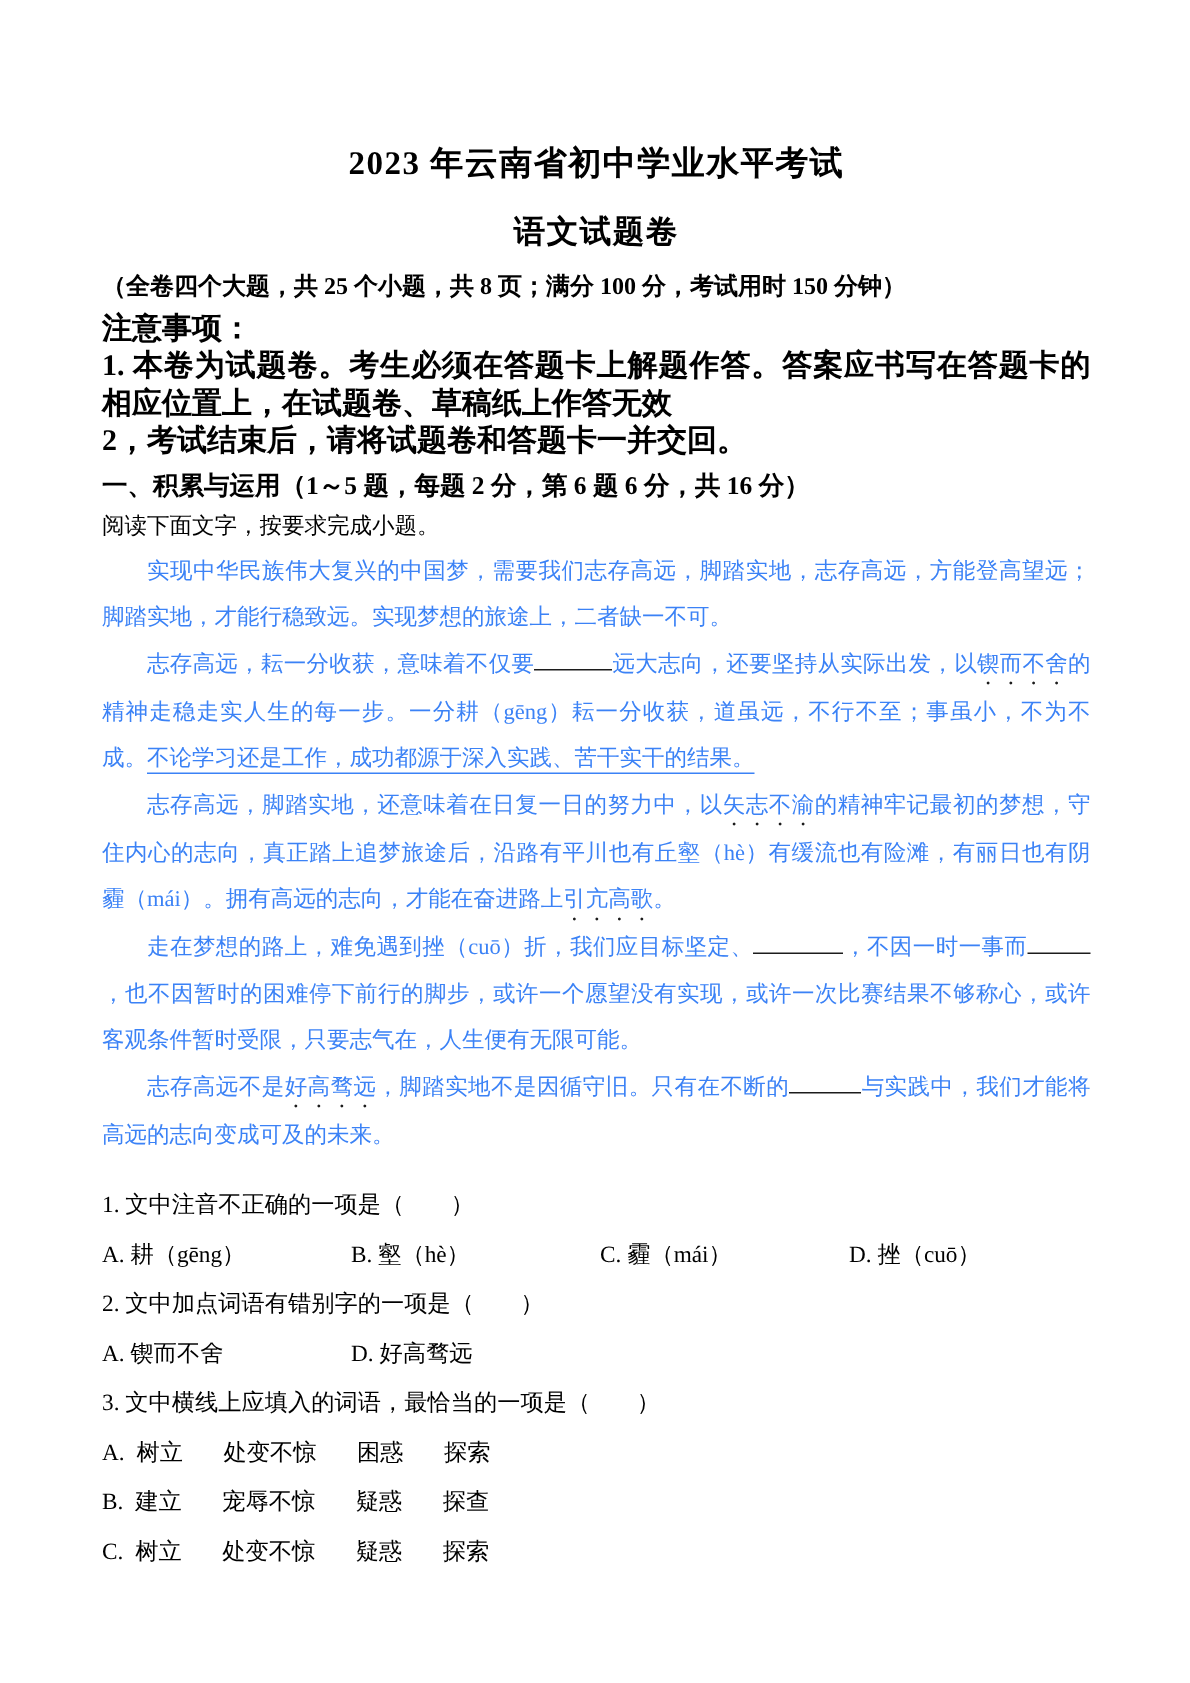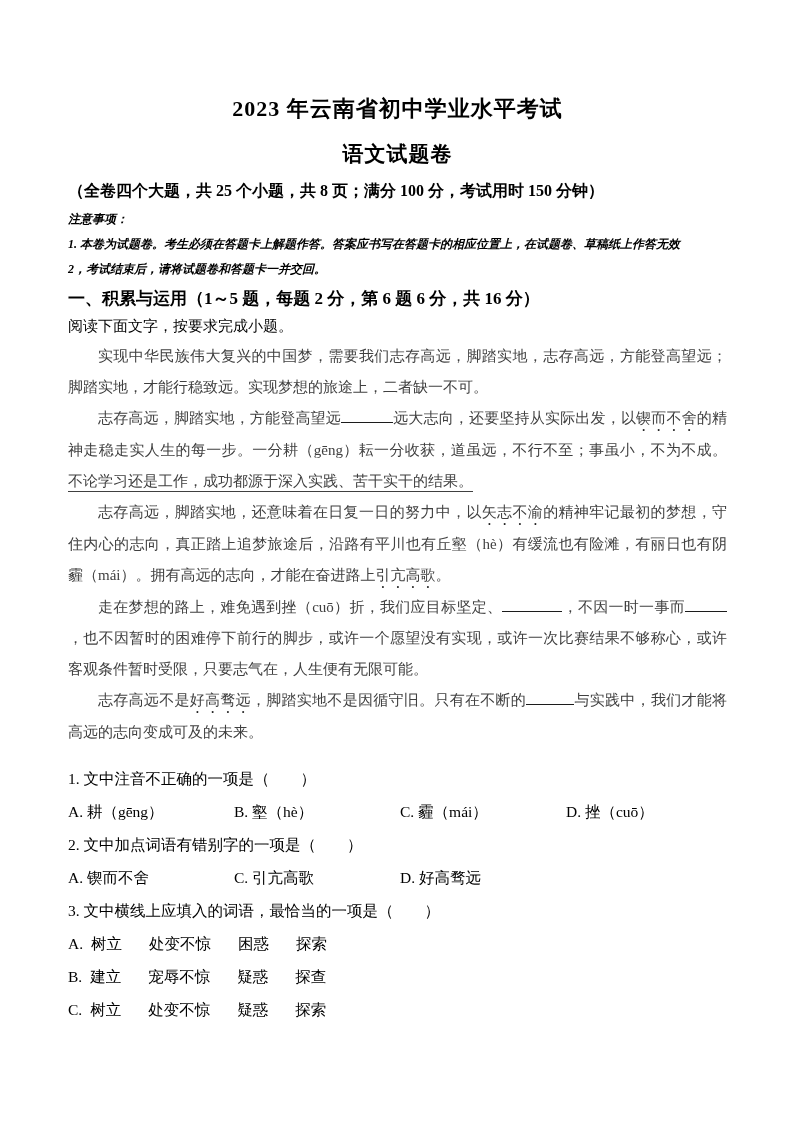--- a/index.html
+++ b/index.html
@@ -28,43 +28,42 @@
     margin: 0 0 13px 0;
     letter-spacing: 1px;
   }
   .meta {
     font-size: 16px;
     font-weight: bold;
     text-align: left;
     margin: 0 0 5px 0;
   }
   .notice-h, .notice {
-    font-size: 12px;
+    font-size: 20px;
     font-weight: bold;
     line-height: 25px;
     text-align: justify;
-    font-style: italic;
   }
   .section-h {
     font-size: 17px;
     font-weight: bold;
     line-height: 27px;
     margin-top: 3px;
   }
   .prompt {
     font-size: 15px;
     line-height: 29px;
   }
   .psg {
     font-size: 15px;
     line-height: 31px;
     margin: 0;
     text-indent: 2em;
     text-align: justify;
-    color: #404040;
+    color: #3b82f6;
   }
   .dots {
     -webkit-text-emphasis: filled dot #1c1c1c;
     -webkit-text-emphasis-position: under right;
     text-emphasis: filled dot #1c1c1c;
     text-emphasis-position: under right;
   }
   .uline {
     text-decoration: underline;
     text-underline-offset: 5px;
@@ -109,42 +108,41 @@
 
   <div class="notice-h">注意事项：</div>
   <div class="notice">1. 本卷为试题卷。考生必须在答题卡上解题作答。答案应书写在答题卡的相应位置上，在试题卷、草稿纸上作答无效</div>
   <div class="notice">2，考试结束后，请将试题卷和答题卡一并交回。</div>
 
   <div class="section-h">一、积累与运用（1～5 题，每题 2 分，第 6 题 6 分，共 16 分）</div>
   <div class="prompt">阅读下面文字，按要求完成小题。</div>
 
   <p class="psg"><span>实现中华民族伟大复兴的中国梦，需要我们志存高远，脚踏实地，志存高远，方能登高望远；脚踏实地，才能行稳致远。实现梦想的旅途上，二者缺一不可。</span></p>
 
-  <p class="psg"><span>志存高远，脚踏实地，方能登高望远</span><span class="blank b52"></span><span>远大志向，还要坚持从实际出发，以</span><span class="dots">锲而不舍</span><span>的精神走稳走实人生的每一步。一分耕（gēng）耘一分收获，道虽远，不行不至；事虽小，不为不成。</span><span class="uline">不论学习还是工作，成功都源于深入实践、苦干实干的结果。</span></p>
+  <p class="psg"><span>志存高远，耘一分收获，意味着不仅要</span><span class="blank b52"></span><span>远大志向，还要坚持从实际出发，以</span><span class="dots">锲而不舍</span><span>的精神走稳走实人生的每一步。一分耕（gēng）耘一分收获，道虽远，不行不至；事虽小，不为不成。</span><span class="uline">不论学习还是工作，成功都源于深入实践、苦干实干的结果。</span></p>
 
   <p class="psg"><span>志存高远，脚踏实地，还意味着在日复一日的努力中，以</span><span class="dots">矢志不渝</span><span>的精神牢记最初的梦想，守住内心的志向，真正踏上追梦旅途后，沿路有平川也有丘壑（hè）有缓流也有险滩，有丽日也有阴霾（mái）。拥有高远的志向，才能在奋进路上</span><span class="dots">引亢高歌</span><span>。</span></p>
 
   <p class="psg"><span>走在梦想的路上，难免遇到挫（cuō）折，我们应目标坚定、</span><span class="blank b60"></span><span>，不因一时一事而</span><span class="blank b42"></span><span>，也不因暂时的困难停下前行的脚步，或许一个愿望没有实现，或许一次比赛结果不够称心，或许客观条件暂时受限，只要志气在，人生便有无限可能。</span></p>
 
   <p class="psg"><span>志存高远不是</span><span class="dots">好高骛远</span><span>，脚踏实地不是因循守旧。只有在不断的</span><span class="blank b48"></span><span>与实践中，我们才能将高远的志向变成可及的未来。</span></p>
 
   <div class="qarea">
 
     <div class="q">1. 文中注音不正确的一项是（　　）</div>
     <div class="opts4">
       <span class="opt">A. 耕（gēng）</span>
       <span class="opt">B. 壑（hè）</span>
       <span class="opt">C. 霾（mái）</span>
       <span class="opt">D. 挫（cuō）</span>
     </div>
 
     <div class="q">2. 文中加点词语有错别字的一项是（　　）</div>
     <div class="opts4">
       <span class="opt">A. 锲而不舍</span>
-      <span class="opt">C. 引亢高歌</span>
       <span class="opt">D. 好高骛远</span>
     </div>
 
     <div class="q">3. 文中横线上应填入的词语，最恰当的一项是（　　）</div>
 
     <div class="o3row">
       <span>A.</span><span class="o3w first">树立</span><span class="o3w">处变不惊</span><span class="o3w">困惑</span><span class="o3w">探索</span>
     </div>
 
     <div class="o3row">

